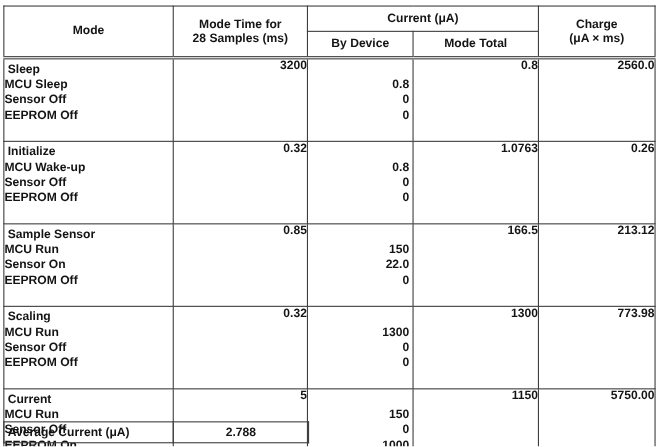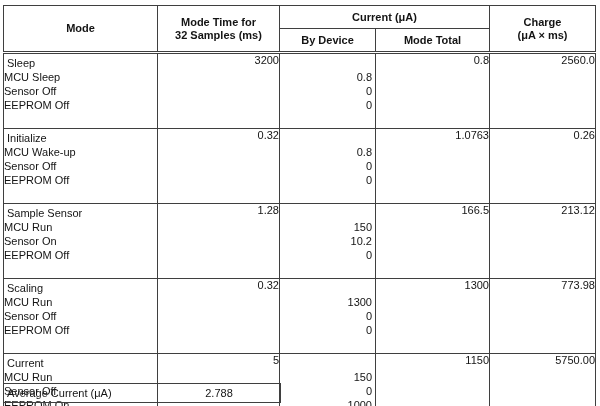--- a/index.html
+++ b/index.html
@@ -6,21 +6,21 @@
   .page {
     position: relative;
     width: 600px;
     height: 406px;
     background: #ffffff;
     font-family: "Liberation Sans", sans-serif;
     color: #141414;
     overflow: hidden;
   }
   table { border-collapse: collapse; table-layout: fixed; font-size: 11px; color: #141414; }
-  td, th { border: 1px solid #3f3f3f; padding: 0; overflow: hidden; font-weight: normal; }
+  td, th { border: 1px solid #3f3f3f; padding: 0; overflow: hidden; font-weight: bold; }
 
   table.main { position: absolute; left: 3px; top: 5px; width: 592px; }
 
   
   thead th { font-weight: bold; text-align: center; vertical-align: middle; line-height: 13px; }
   tr.hdr1 th { height: 22px; }
   tr.hdr2 th { height: 22px; text-align: center; }
   thead th.span2 { border-bottom: 3px double #3f3f3f; }
   tr.hdr2 th { border-bottom: 3px double #3f3f3f; }
 
@@ -50,21 +50,21 @@
         <col style="width:122px">
         <col style="width:96px">
         <col style="width:114px">
         <col style="width:106px">
     </colgroup>
     <thead>
       <tr class="hdr1">
         <th rowspan="2" class="span2">Mode</th>
         <th rowspan="2" class="span2">
           <div>Mode Time for</div>
-          <div>32 Samples (ms)</div>
+          <div>28 Samples (ms)</div>
         </th>
         <th colspan="2">Current (μA)</th>
         <th rowspan="2" class="span2">
           <div>Charge</div>
           <div>(μA × ms)</div>
         </th>
       </tr>
       <tr class="hdr2">
         <th>By Device</th>
         <th>Mode Total</th>
@@ -106,24 +106,24 @@
         <td class="center">0.26</td>
       </tr>
 
       <tr class="section">
         <td class="mode-cell">
           <div class="sec-name">Sample Sensor</div>
           <div class="dev">MCU Run</div>
           <div class="dev">Sensor On</div>
           <div class="dev">EEPROM Off</div>
         </td>
-        <td class="center">1.28</td>
+        <td class="center">0.85</td>
         <td class="dev-cell">
           <div class="num">150</div>
-          <div class="num">10.2</div>
+          <div class="num">22.0</div>
           <div class="num">0</div>
         </td>
         <td class="center">166.5</td>
         <td class="center">213.12</td>
       </tr>
 
       <tr class="section">
         <td class="mode-cell">
           <div class="sec-name">Scaling</div>
           <div class="dev">MCU Run</div>

